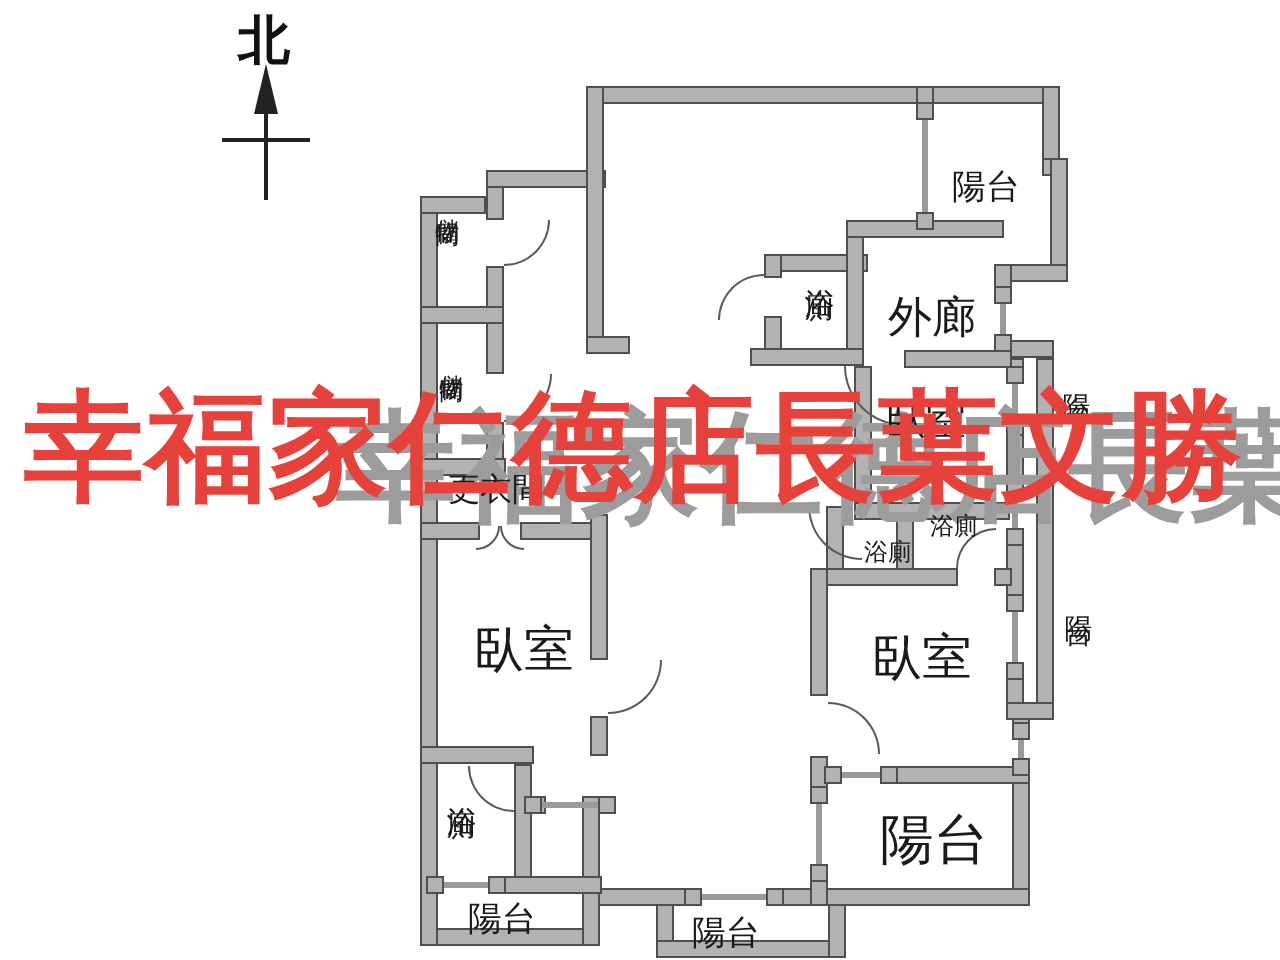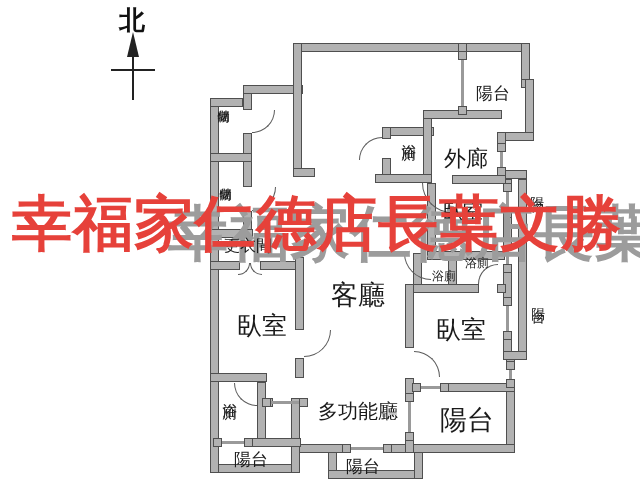--- a/index.html
+++ b/index.html
@@ -132,25 +132,23 @@
   <div class="lab v" style="left:400px;top:132px;font-size:15px">浴廁</div>
   <div class="lab" style="left:444px;top:147px;font-size:22px">外廊</div>
   <div class="lab" style="left:476px;top:85px;font-size:17px">陽台</div>
   <div class="lab v" style="left:217px;top:100px;font-size:12px">儲物間</div>
   <div class="lab v" style="left:219px;top:178px;font-size:12px">儲物間</div>
   <div class="lab" style="left:224px;top:238px;font-size:16px">更衣間</div>
   <div class="lab" style="left:443px;top:201px;font-size:20px">臥室</div>
   <div class="lab v" style="left:529px;top:186px;font-size:14px">陽台</div>
   <div class="lab" style="left:465px;top:257px;font-size:12px">浴廁</div>
   <div class="lab" style="left:432px;top:270px;font-size:12px">浴廁</div>
-  <div class="lab" style="left:331px;top:281px;font-size:27px">客廳</div>
   <div class="lab" style="left:237px;top:313px;font-size:25px">臥室</div>
   <div class="lab" style="left:436px;top:317px;font-size:25px">臥室</div>
   <div class="lab v" style="left:530px;top:297px;font-size:14px">陽台</div>
-  <div class="lab" style="left:318px;top:401px;font-size:20px">多功能廳</div>
   <div class="lab" style="left:440px;top:406px;font-size:27px">陽台</div>
   <div class="lab v" style="left:221px;top:391px;font-size:15px">浴廁</div>
   <div class="lab" style="left:234px;top:451px;font-size:17px">陽台</div>
   <div class="lab" style="left:346px;top:458px;font-size:17px">陽台</div>
 
   <div class="wm" id="wm-shadow" style="left: 168px; top: 204px; color: rgb(156, 156, 156);">幸福家仁德店長葉文勝</div>
   <div class="wm" id="wm-red" style="left: 12px; top: 194px; color: rgb(230, 65, 58);">幸福家仁德店長葉文勝</div>
 
 </div>
 

